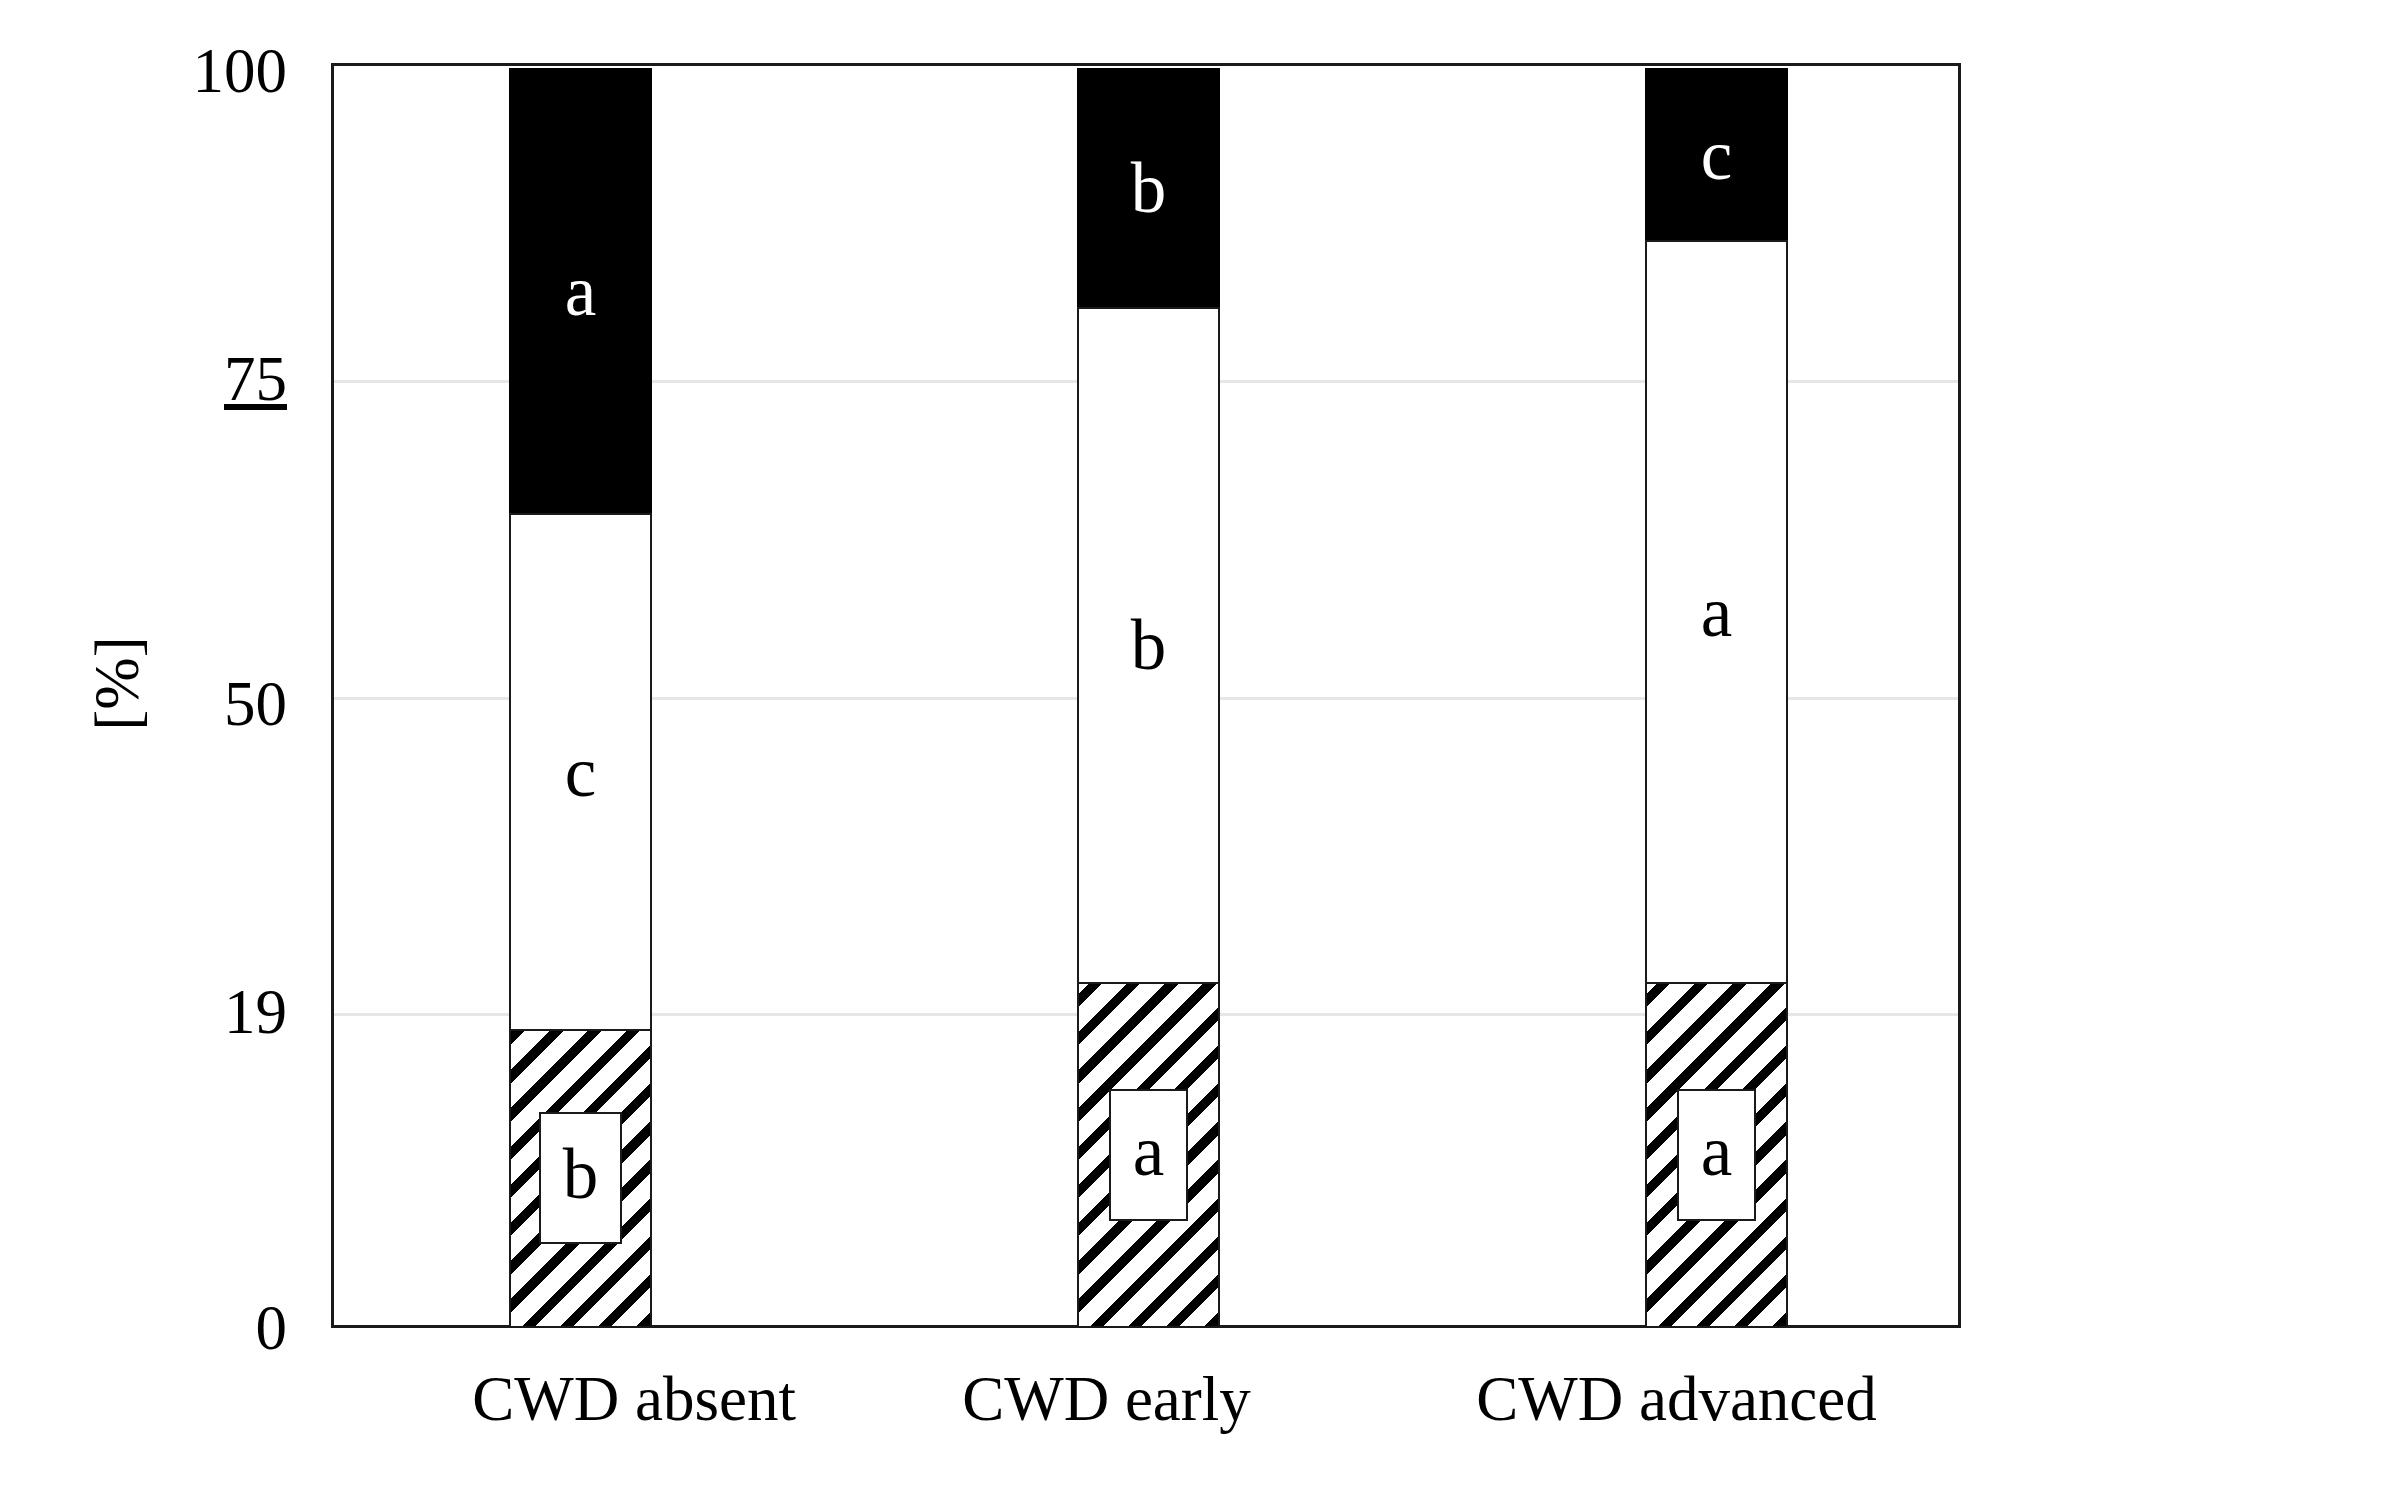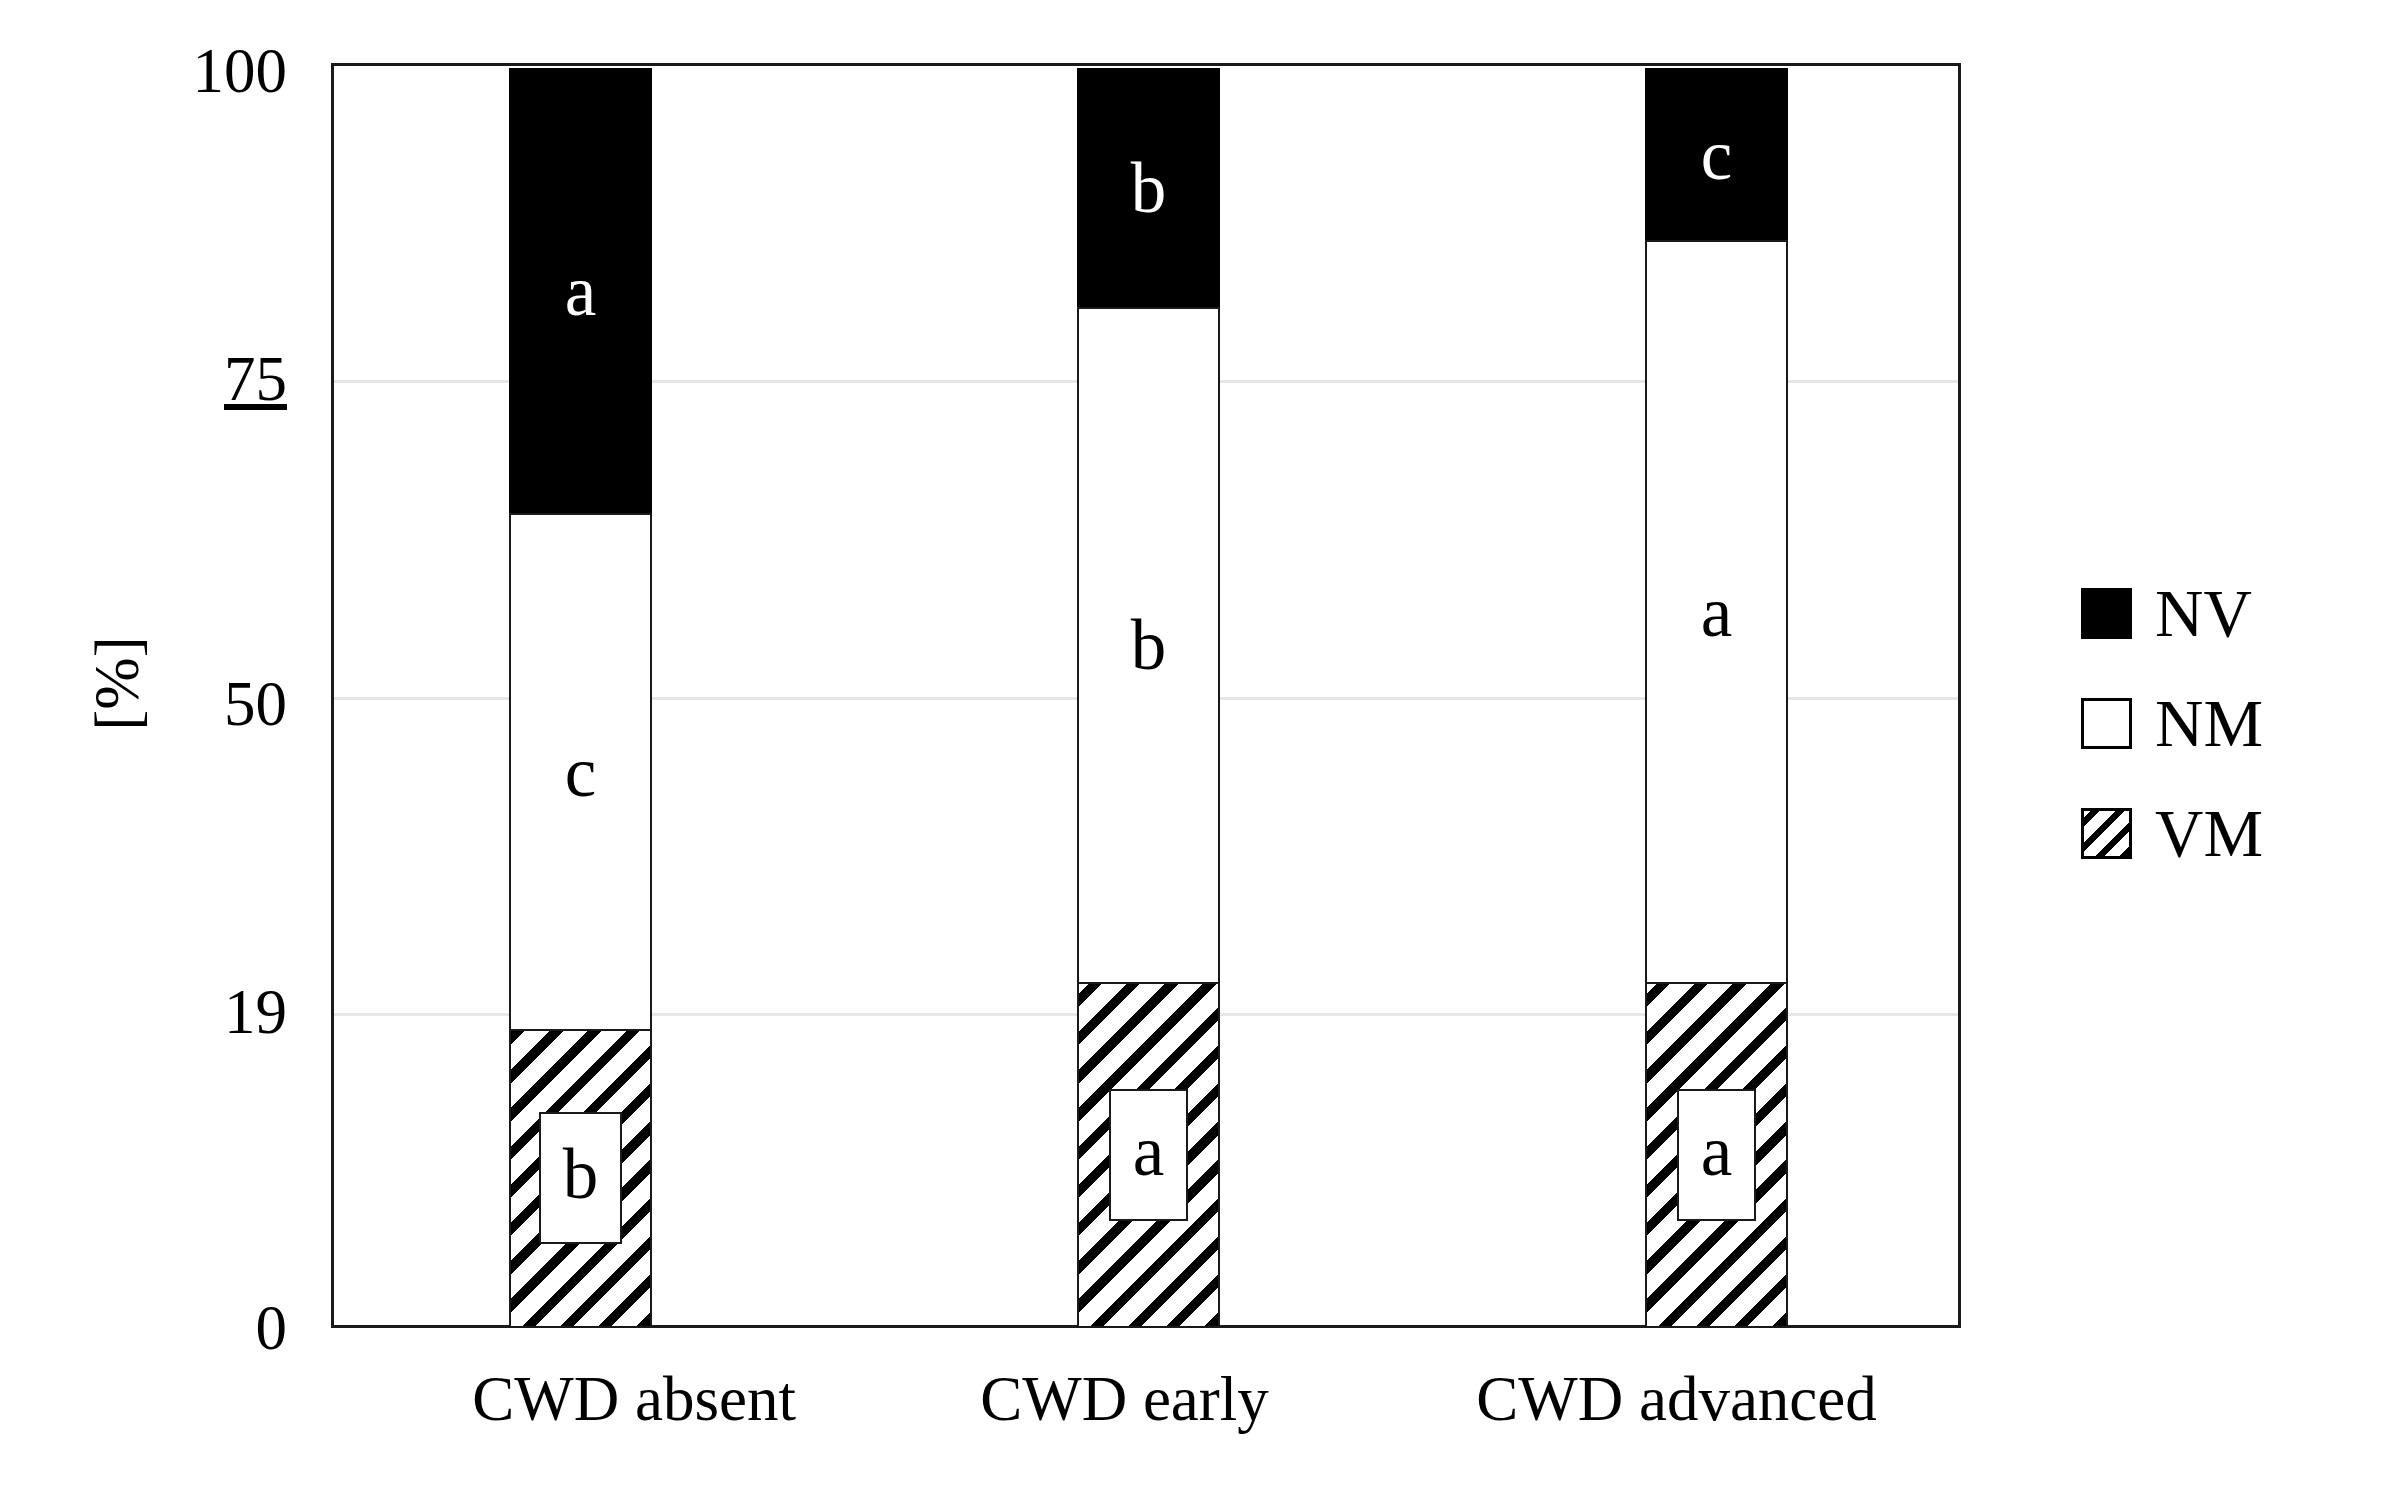--- a/index.html
+++ b/index.html
@@ -226,32 +226,18 @@
         <span class="seg-label label-on-white">a</span>
       </div>
       <div class="seg seg-vm" style="height:346px;">
         <span class="seg-label label-boxed">a</span>
       </div>
     </div>
 
   </div>
 
   <div class="x-tick-label" style="left:287px; width:509px;text-align:right;">CWD absent</div>
-  <div class="x-tick-label" style="left:870px; width:509px;">CWD early</div>
+  <div class="x-tick-label" style="left:852px; width:509px;">CWD early</div>
   <div class="x-tick-label" style="left:1422px; width:509px;">CWD advanced</div>
 
-  <div id="legend">
-    <div class="legend-row">
-      <span class="legend-swatch sw-nv"></span>
-      <span class="legend-label">NV</span>
-    </div>
-    <div class="legend-row">
-      <span class="legend-swatch sw-nm"></span>
-      <span class="legend-label">NM</span>
-    </div>
-    <div class="legend-row">
-      <span class="legend-swatch sw-vm"></span>
-      <span class="legend-label">VM</span>
-    </div>
-  </div>
 
 </div>
 
 
 </body></html>

